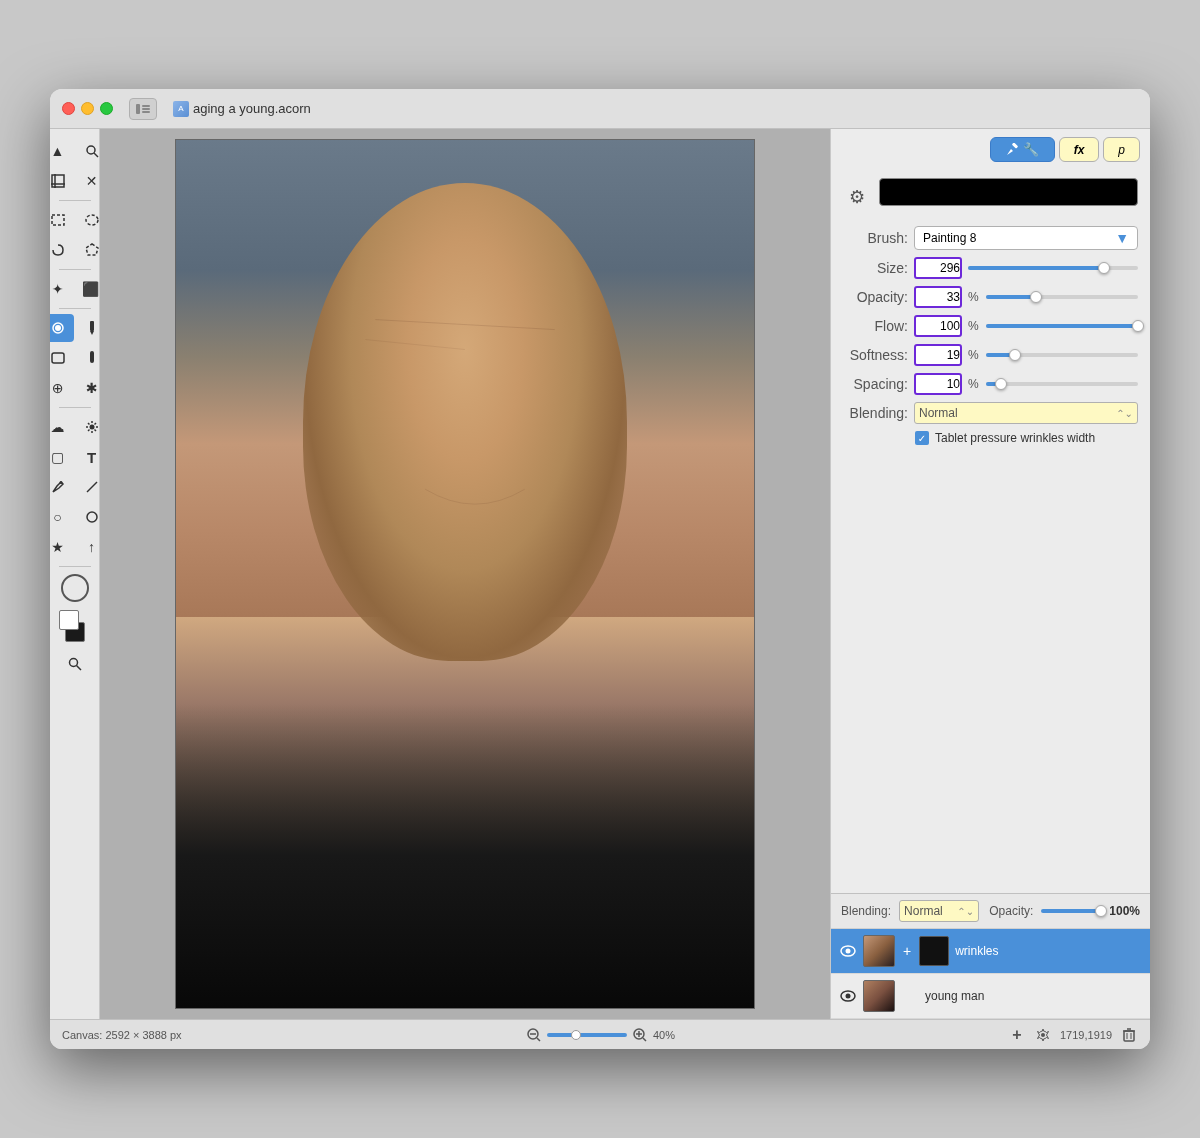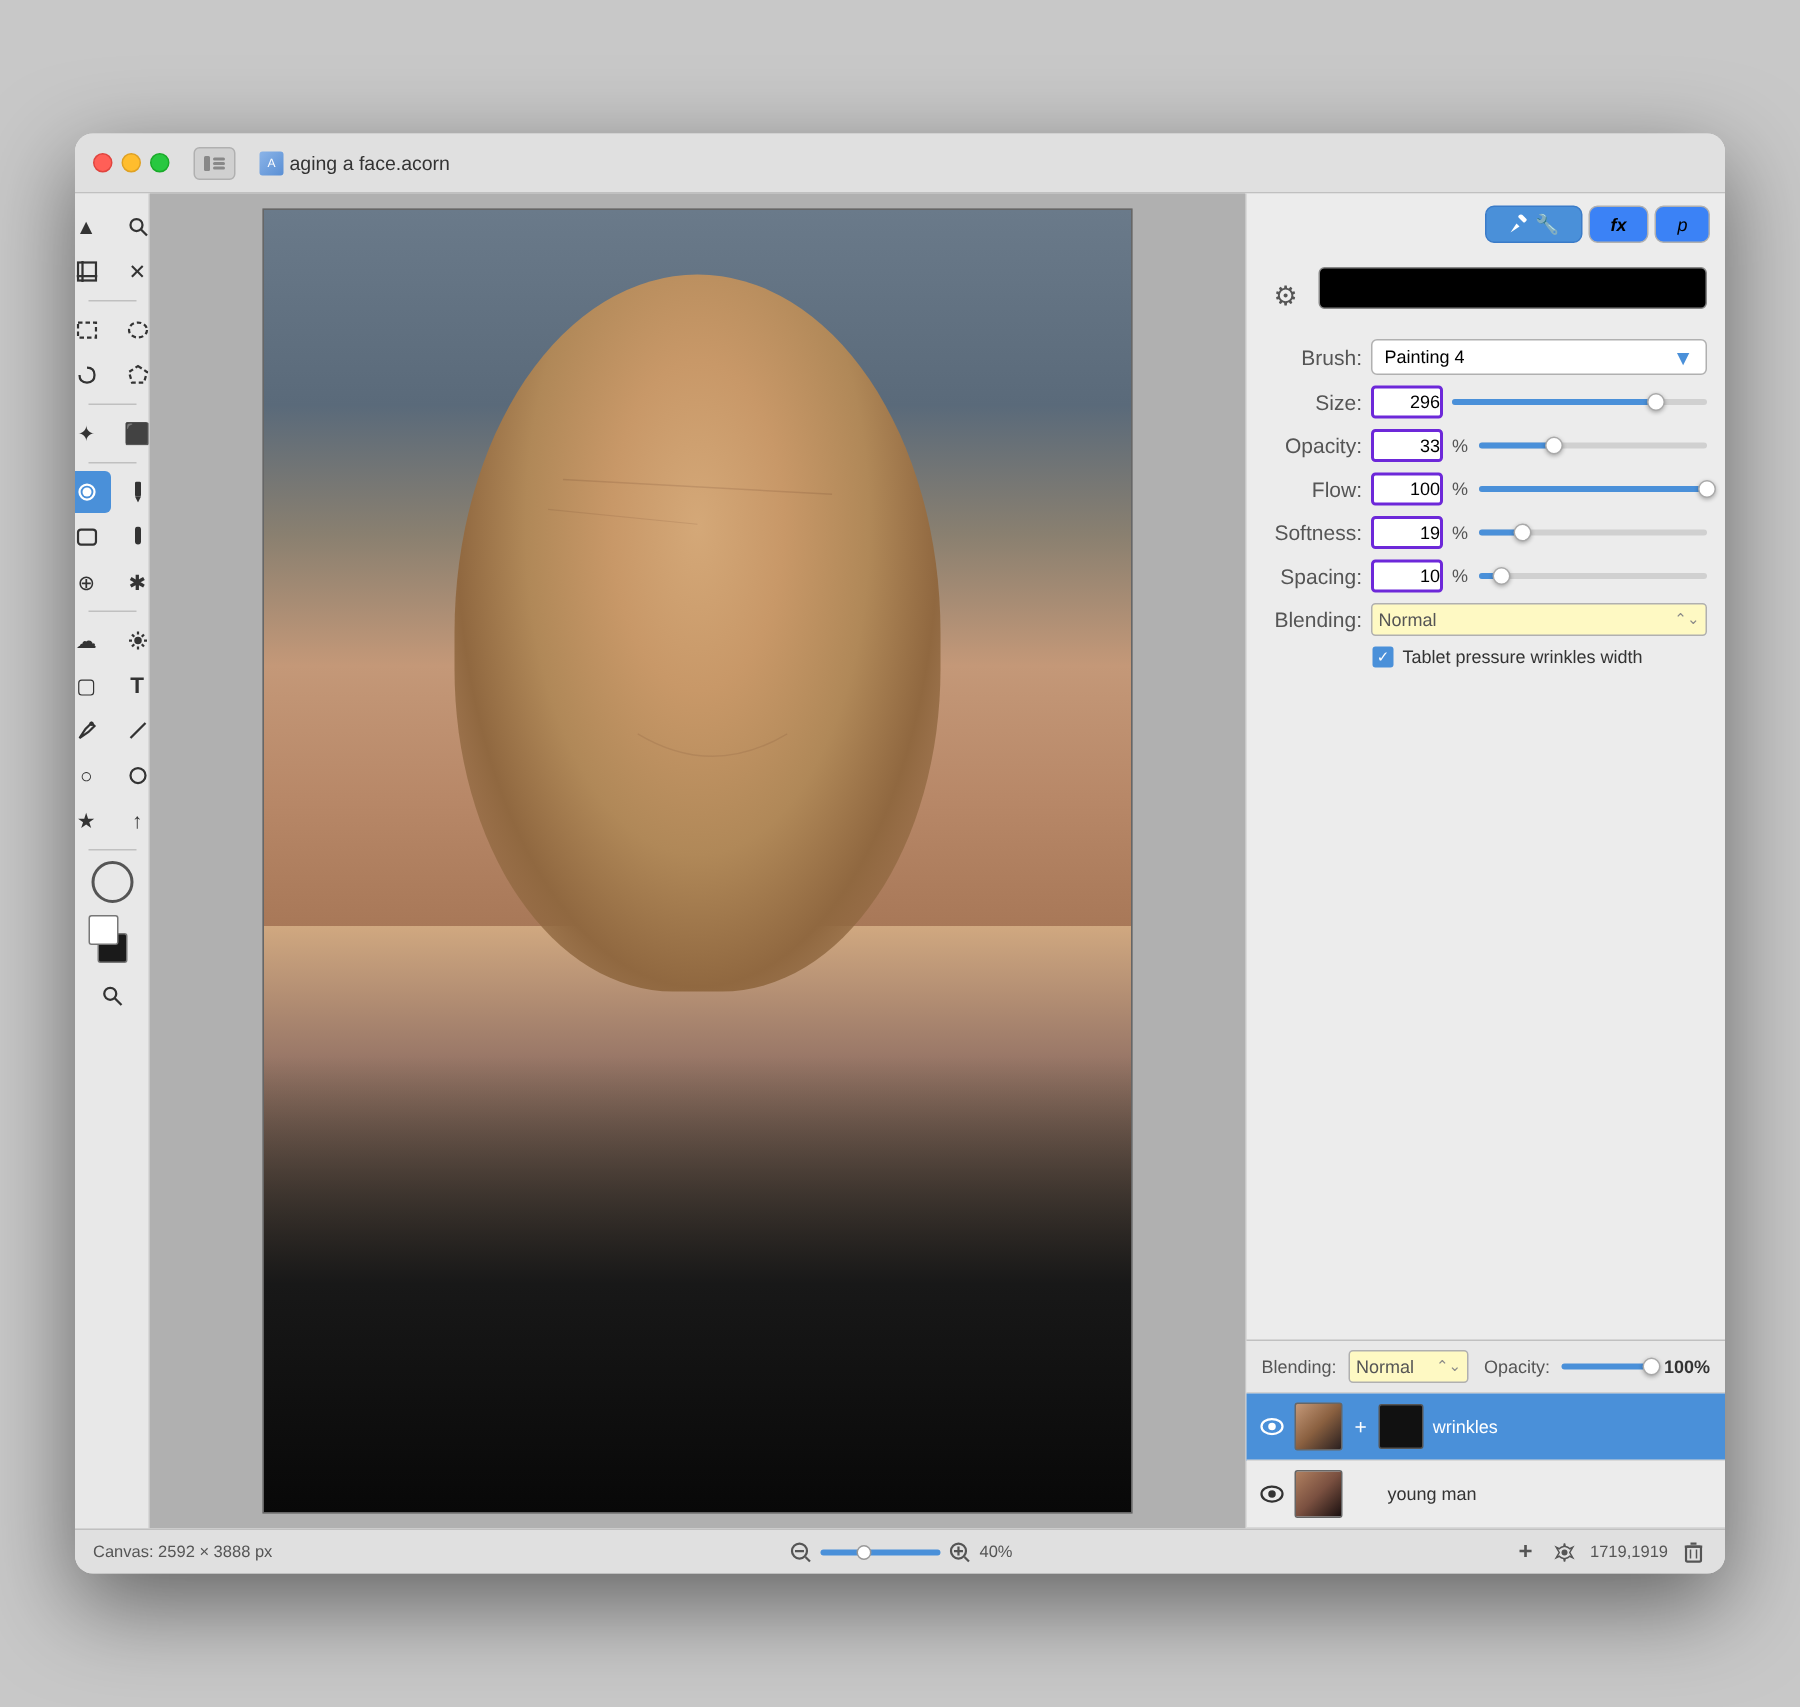--- a/index.html
+++ b/index.html
@@ -149,21 +149,21 @@
       display: flex;
       justify-content: flex-end;
       padding: 8px 10px;
       gap: 4px;
     }
     .panel-tab {
       padding: 4px 14px;
       border-radius: 6px;
       cursor: pointer;
       border: 1px solid #b0b0b0;
-      background: #3b82f6;
+      background: #fef9c3;
       font-size: 12px;
       display: flex;
       align-items: center;
       gap: 4px;
     }
     .panel-tab.active {
       background: #4a90d9;
       color: white;
       border-color: #3a7bc8;
     }
@@ -383,21 +383,21 @@
     <div class="sidebar-toggle">
       <svg width="14" height="10" viewBox="0 0 14 10">
         <rect x="0" y="0" width="4" height="10" fill="#888" rx="1"></rect>
         <rect x="6" y="1" width="8" height="2" fill="#888" rx="1"></rect>
         <rect x="6" y="4" width="8" height="2" fill="#888" rx="1"></rect>
         <rect x="6" y="7" width="8" height="2" fill="#888" rx="1"></rect>
       </svg>
     </div>
     <div class="title-filename">
       <div class="doc-icon">A</div>
-      <span>aging a face.acorn</span>
+      <span>aging a young.acorn</span>
     </div>
   </div>
 
   <div class="main-area">
 
     <div class="toolbar">
       <div class="tool-row">
         <div class="tool-btn" title="Select">▲</div>
         <div class="tool-btn" title="Zoom">
           <svg width="14" height="14" viewBox="0 0 14 14">
@@ -578,21 +578,21 @@
       <div class="brush-settings">
 
         <div style="display:flex;align-items:center;gap:8px;margin-bottom:10px;">
           <div class="gear-settings">⚙</div>
           <div class="brush-color-preview" style="flex:1;height:28px;background:#000;border-radius:4px;border:1px solid #888;"></div>
         </div>
 
         <div class="settings-row">
           <div class="settings-label">Brush:</div>
           <div class="brush-dropdown" style="flex:1;height:24px;border:1px solid #b0b0b0;border-radius:4px;background:white;padding:0 8px;display:flex;align-items:center;justify-content:space-between;cursor:pointer;font-size:12px;">
-            <span>Painting 4</span>
+            <span>Painting 8</span>
             <span style="color:#4a90d9;font-size:14px;">▼</span>
           </div>
         </div>
 
         <div class="settings-row">
           <div class="settings-label">Size:</div>
           <input class="settings-input" type="text" value="296" style="">
           <div style="position:relative;flex:1;">
             <div class="slider-track">
               <div class="slider-fill" style="width:80%;"></div>

